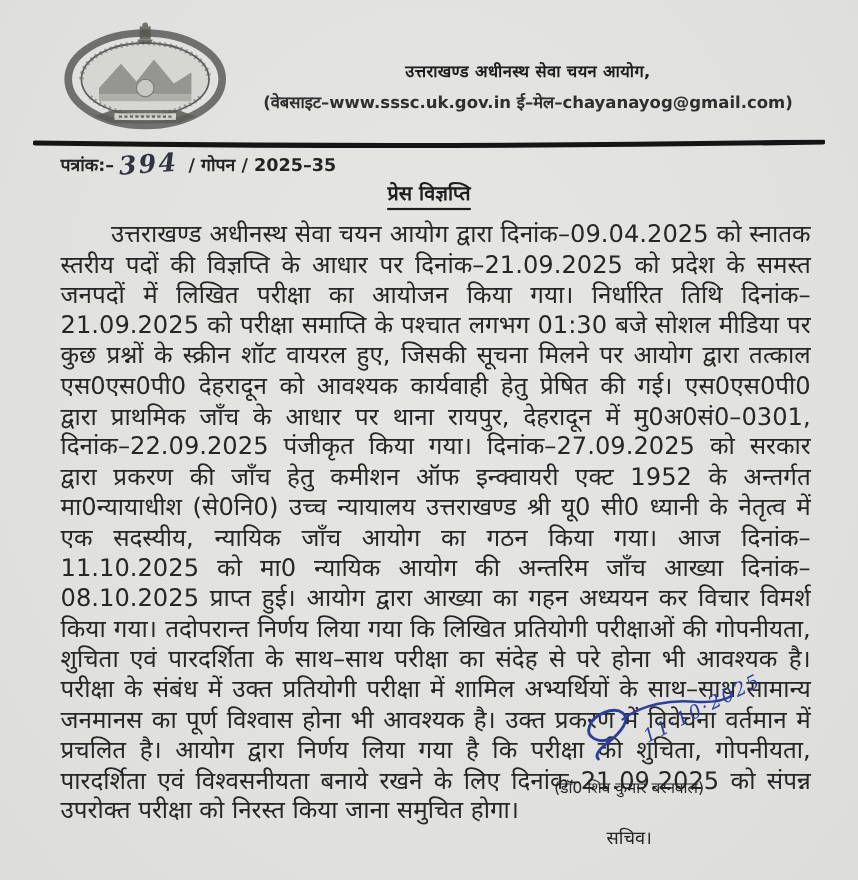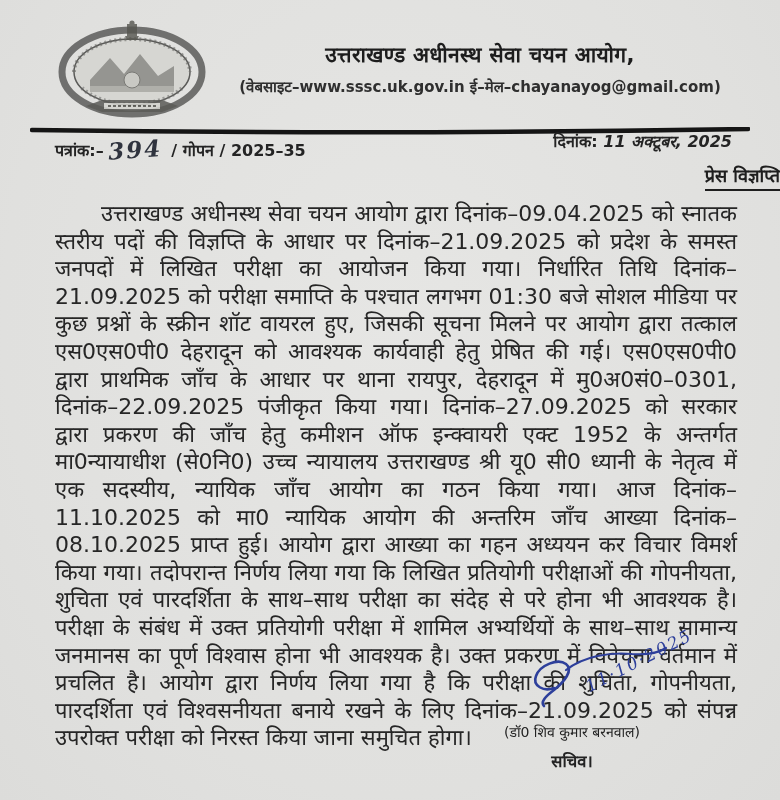--- a/index.html
+++ b/index.html
@@ -20,22 +20,22 @@
     position:absolute;top:14px;left:0;right:0;height:106px;
   }
   .emblem{
     position:absolute;left:52px;top:6px;width:160px;height:100px;
   }
   .head-text{
     position:absolute;left:220px;right:40px;top:8px;
     text-align:center;
   }
   .org-name{
-    font-size:21px;font-weight:bold;color:#1d1d1d;
-    letter-spacing:.3px;margin-top:18px;
+    font-size:15px;font-weight:bold;color:#1d1d1d;
+    letter-spacing:.3px;margin-top:32px;
   }
   .org-address{
     font-size:16px;font-weight:bold;color:#2a2a2a;margin-top:9px;
   }
   .org-contact{
     font-size:15px;font-weight:bold;color:#2f2f2f;margin-top:8px;text-align:center;
   }
   
   .rule{
     position:absolute;top:120px;left:30px;width:720px;height:8px;
@@ -50,21 +50,21 @@
     display:inline-block;
     font-family:"DejaVu Serif","Liberation Serif",serif;
     font-style:italic;font-size:23px;font-weight:bold;color:#30343f;
     transform:rotate(-4deg) translateY(2px);
     letter-spacing:2px;margin:0 4px;
   }
   .dateline{position:absolute;right:0;top:2px;}
   .date-value{font-style:italic;}
   
   .press-title{
-    position:absolute;top:163px;left:0;right:0;text-align:right;
+    position:absolute;top:163px;left:0;right:0;text-align:center;
   }
   .press-title span{
     display:inline-block;
     font-size:18px;font-weight:bold;color:#1e1e1e;
     border-bottom:2px solid #1e1e1e;padding-bottom:2px;
   }
   
   .body-text{
     position:absolute;left:55px;width:682px;top:200px;
     font-size:22px;font-weight:normal;color:#262626;
@@ -80,21 +80,21 @@
   .sig-mark{position:relative;height:78px;margin-bottom:2px;}
   .sig-svg{position:absolute;right:8px;top:0;}
   .sig-date{
     position:absolute;right:14px;top:34px;
     font-family:"DejaVu Serif","Liberation Serif",serif;
     font-style:italic;font-size:17px;color:#2d3f9b;
     transform:rotate(-27deg);transform-origin:left bottom;
     letter-spacing:2px;white-space:nowrap;
   }
   .sig-name{font-size:14px;font-weight:normal;color:#232323;}
-  .sig-role{font-size:16.5px;font-weight:bold;color:#232323;margin-top:8px;}
+  .sig-role{font-size:16.5px;font-weight:normal;color:#232323;margin-top:24px;}
 </style>
 </head>
 <body>
 
 <div class="paper">
 
   <div class="header">
     <div class="emblem">
       <svg width="160" height="100" viewBox="0 0 160 100">
 
@@ -133,24 +133,20 @@
     <svg width="720" height="8" viewBox="0 0 720 8">
       <path d="M2,3 Q360,8 718,2" fill="none" stroke="#151515" stroke-width="4.6" stroke-linecap="round"></path>
     </svg>
   </div>
 
   <div class="meta">
     <div class="ref">
       <span>पत्रांक:–</span><span class="ref-number">394</span>
       <span>/ गोपन / 2025–35</span>
     </div>
-    <div class="dateline">
-      <span>दिनांक:</span>
-      <span class="date-value">11 अक्टूबर, 2025</span>
-    </div>
   </div>
 
   <div class="press-title">
     <span>प्रेस विज्ञप्ति</span>
   </div>
 
   <div class="body-text">
     <p>उत्तराखण्ड अधीनस्थ सेवा चयन आयोग द्वारा दिनांक–09.04.2025 को स्नातक स्तरीय पदों की विज्ञप्ति के आधार पर दिनांक–21.09.2025 को प्रदेश के समस्त जनपदों में लिखित परीक्षा का आयोजन किया गया। निर्धारित तिथि दिनांक–21.09.2025 को परीक्षा समाप्ति के पश्चात लगभग 01:30 बजे सोशल मीडिया पर कुछ प्रश्नों के स्क्रीन शॉट वायरल हुए, जिसकी सूचना मिलने पर आयोग द्वारा तत्काल एस0एस0पी0 देहरादून को आवश्यक कार्यवाही हेतु प्रेषित की गई। एस0एस0पी0 द्वारा प्राथमिक जाँच के आधार पर थाना रायपुर, देहरादून में मु0अ0सं0–0301, दिनांक–22.09.2025 पंजीकृत किया गया। दिनांक–27.09.2025 को सरकार द्वारा प्रकरण की जाँच हेतु कमीशन ऑफ इन्क्वायरी एक्ट 1952 के अन्तर्गत मा0न्यायाधीश (से0नि0) उच्च न्यायालय उत्तराखण्ड श्री यू0 सी0 ध्यानी के नेतृत्व में एक सदस्यीय, न्यायिक जाँच आयोग का गठन किया गया। आज दिनांक–11.10.2025 को मा0 न्यायिक आयोग की अन्तरिम जाँच आख्या दिनांक–08.10.2025 प्राप्त हुई। आयोग द्वारा आख्या का गहन अध्ययन कर विचार विमर्श किया गया। तदोपरान्त निर्णय लिया गया कि लिखित प्रतियोगी परीक्षाओं की गोपनीयता, शुचिता एवं पारदर्शिता के साथ–साथ परीक्षा का संदेह से परे होना भी आवश्यक है। परीक्षा के संबंध में उक्त प्रतियोगी परीक्षा में शामिल अभ्यर्थियों के साथ–साथ सामान्य जनमानस का पूर्ण विश्वास होना भी आवश्यक है। उक्त प्रकरण में विवेचना वर्तमान में प्रचलित है। आयोग द्वारा निर्णय लिया गया है कि परीक्षा की शुचिता, गोपनीयता, पारदर्शिता एवं विश्वसनीयता बनाये रखने के लिए दिनांक–21.09.2025 को संपन्न उपरोक्त परीक्षा को निरस्त किया जाना समुचित होगा।</p>
   </div>
 

